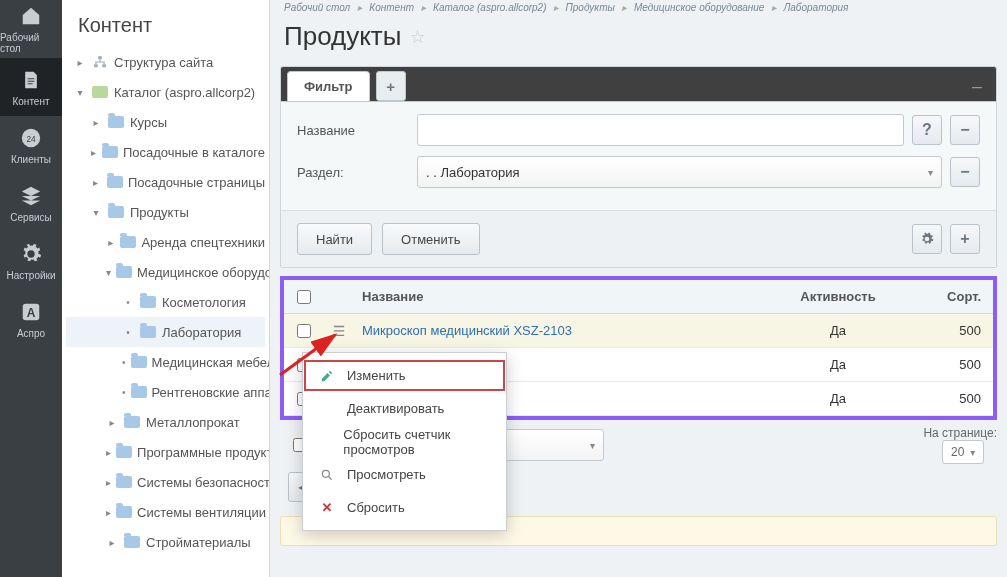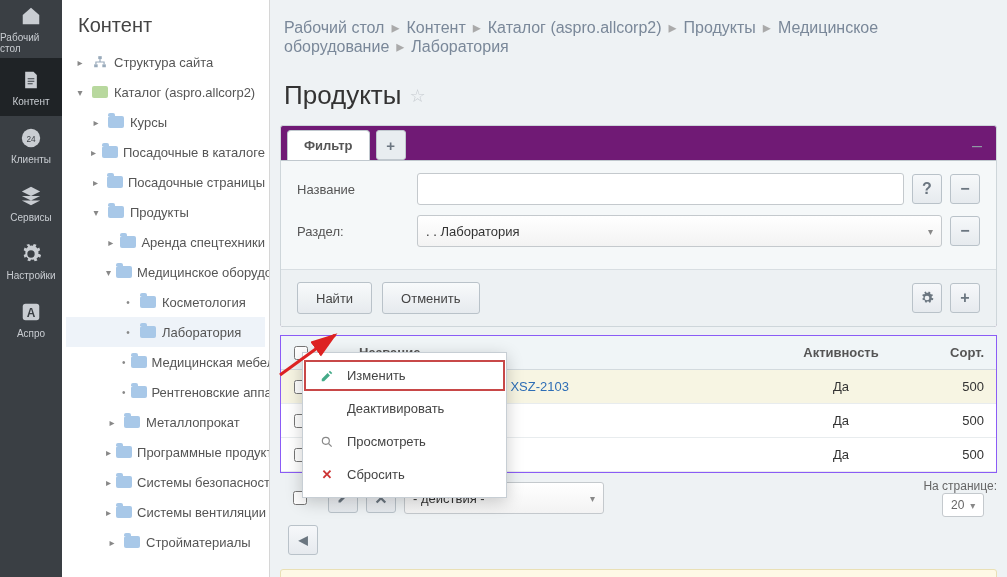--- a/index.html
+++ b/index.html
@@ -19,47 +19,47 @@
 .tree-row { display: flex; align-items: center; height: 30px; font-size: 13px; color: #555; cursor: pointer; white-space: nowrap; }
 .tree-row.sel { background: #eef3f9; }
 .tree-arrow { width: 12px; text-align: center; color: #888; font-size: 10px; }
 .tree-icon { width: 18px; height: 16px; margin: 0 5px; display: inline-flex; align-items: center; justify-content: center; }
 .folder-blue { width: 16px; height: 12px; background: #a8c8e8; border-radius: 2px; position: relative; }
 .folder-blue::before { content: ''; position: absolute; top: -3px; left: 0; width: 7px; height: 3px; background: #a8c8e8; border-radius: 2px 2px 0 0; }
 .catalog-icon { width: 16px; height: 12px; background: #b8d89e; border-radius: 2px; }
 
 
 .main { position: absolute; left: 270px; top: 0; right: 0; height: 577px; background: #eef2f4; overflow: hidden; }
-.breadcrumb { padding: 18px 14px; font-size: 16px; color: #7a8899; }
+.breadcrumb { padding: 2px 14px; font-size: 10px; color: #7a8899; font-style: italic; }
 .breadcrumb .sep { margin: 0 7px; color: #aaa; }
 .breadcrumb span.link { color: #7a8899; cursor: pointer; }
 .page-title { padding: 6px 14px 14px; font-size: 26px; font-weight: normal; color: #333; display: flex; align-items: center; }
 .page-title .star { margin-left: 8px; color: #c7ccd1; font-size: 18px; cursor: pointer; }
 
 
-.filterwrap { margin: 0 10px; background: #701a75; border: 1px solid #ced6da; border-radius: 3px; }
+.filterwrap { margin: 0 10px; background: #404040; border: 1px solid #ced6da; border-radius: 3px; }
 .filter-tabs { display: flex; align-items: center; padding: 4px 6px 0; }
 .filter-tab { background: #fff; border: 1px solid #c0c8ce; border-bottom: none; padding: 7px 16px; border-radius: 4px 4px 0 0; font-size: 13px; font-weight: bold; color: #555; margin-right: 6px; cursor: pointer; }
 .filter-add-tab { background: #e8edf0; border: 1px solid #c0c8ce; border-radius: 3px; width: 30px; height: 30px; display: flex; align-items: center; justify-content: center; color: #6b7680; font-size: 15px; font-weight: bold; cursor: pointer; }
 .filter-collapse { margin-left: auto; margin-right: 8px; color: #8e99a3; font-size: 18px; cursor: pointer; }
 .filter-body { background: #f5f8f9; border-top: 1px solid #c0c8ce; padding: 12px 16px; }
 .filter-row { display: flex; align-items: center; margin-bottom: 10px; }
 .filter-label { width: 120px; color: #555; }
 .filter-input { flex: 1; height: 32px; border: 1px solid #c4c9cd; border-radius: 3px; padding: 0 8px; background: #fff; }
 .filter-select { flex: 1; height: 32px; border: 1px solid #c4c9cd; border-radius: 3px; padding: 0 8px; background: #fff linear-gradient(#fff,#f3f3f3); display: flex; align-items: center; justify-content: space-between; cursor: pointer; }
 .sq-btn { width: 30px; height: 30px; border: 1px solid #b9c2c9; border-radius: 3px; background: linear-gradient(#f6f8fa,#e6eaee); margin-left: 8px; display: flex; align-items: center; justify-content: center; color: #6b7680; font-weight: bold; cursor: pointer; font-size: 16px; }
 .filter-btns { border-top: 1px solid #d8dee2; padding: 12px 16px; background: #edf1f3; display: flex; align-items: center; }
 .btn { height: 32px; padding: 0 18px; border: 1px solid #b9c2c9; border-radius: 3px; background: linear-gradient(#f8fafb,#e6eaee); color: #444; cursor: pointer; font-size: 13px; margin-right: 10px; }
 .btn-green { background: linear-gradient(#95ce46,#7bb82e); border-color: #6fa828; color: #fff; font-weight: bold; }
 .btn-green .plus { margin-right: 6px; }
 
 
 .toolbar { margin: 20px 10px 0; display: flex; }
 .toolbar .btn { margin-right: 10px; }
-.table { margin: 8px 10px 0; border: 1px solid #8b5cf6; background: #fff; }
+.table { margin: 8px 10px 0; border: 4px solid #8b5cf6; background: #fff; }
 .thead { display: flex; background: #f0f5f7; border-bottom: 1px solid #d3dade; height: 34px; align-items: center; font-weight: bold; color: #555; }
 .col-check { width: 40px; display: flex; justify-content: center; }
 .col-burger { width: 30px; display: flex; justify-content: center; }
 .col-name { flex: 1; padding-left: 8px; }
 .col-active { width: 130px; text-align: center; }
 .col-sort { width: 90px; text-align: right; padding-right: 12px; }
 .trow { display: flex; height: 34px; align-items: center; border-bottom: 1px solid #e8ecee; }
 .trow.hover { background: #f7f5e3; }
 .trow .link { color: #2e6eb6; cursor: pointer; }
 .burger { color: #888; cursor: pointer; font-size: 14px; }
@@ -401,20 +401,24 @@
           <path fill="#4a8" d="M3 17v4h4L17 11l-4-4L3 17zM21 7l-4-4-2 2 4 4 2-2z"></path>
         </svg>
       </span>
     <span>Изменить</span>
   </div>
   <div class="mi">
     <span class="micon"></span>
     <span>Деактивировать</span>
   </div>
   <div class="mi">
+    <span class="micon"></span>
+    <span>Сбросить счетчик просмотров</span>
+  </div>
+  <div class="mi">
     <span class="micon">
         <svg width="14" height="14" viewBox="0 0 24 24">
           <circle cx="10" cy="10" r="6" fill="none" stroke="#888" stroke-width="2"></circle>
           <path stroke="#888" stroke-width="2" d="M15 15l5 5"></path>
         </svg>
       </span>
     <span>Просмотреть</span>
   </div>
   <div class="mi">
     <span class="micon">

